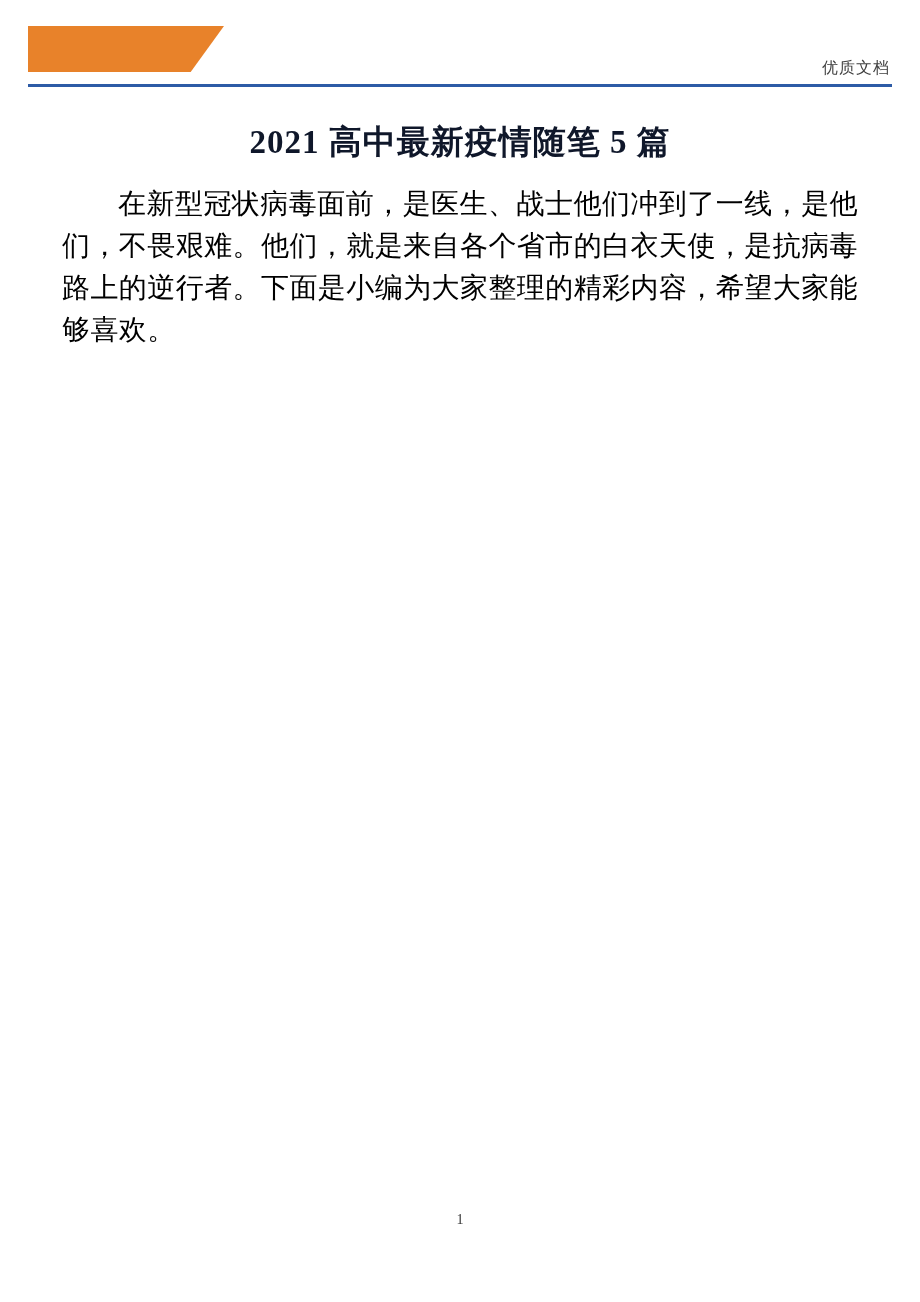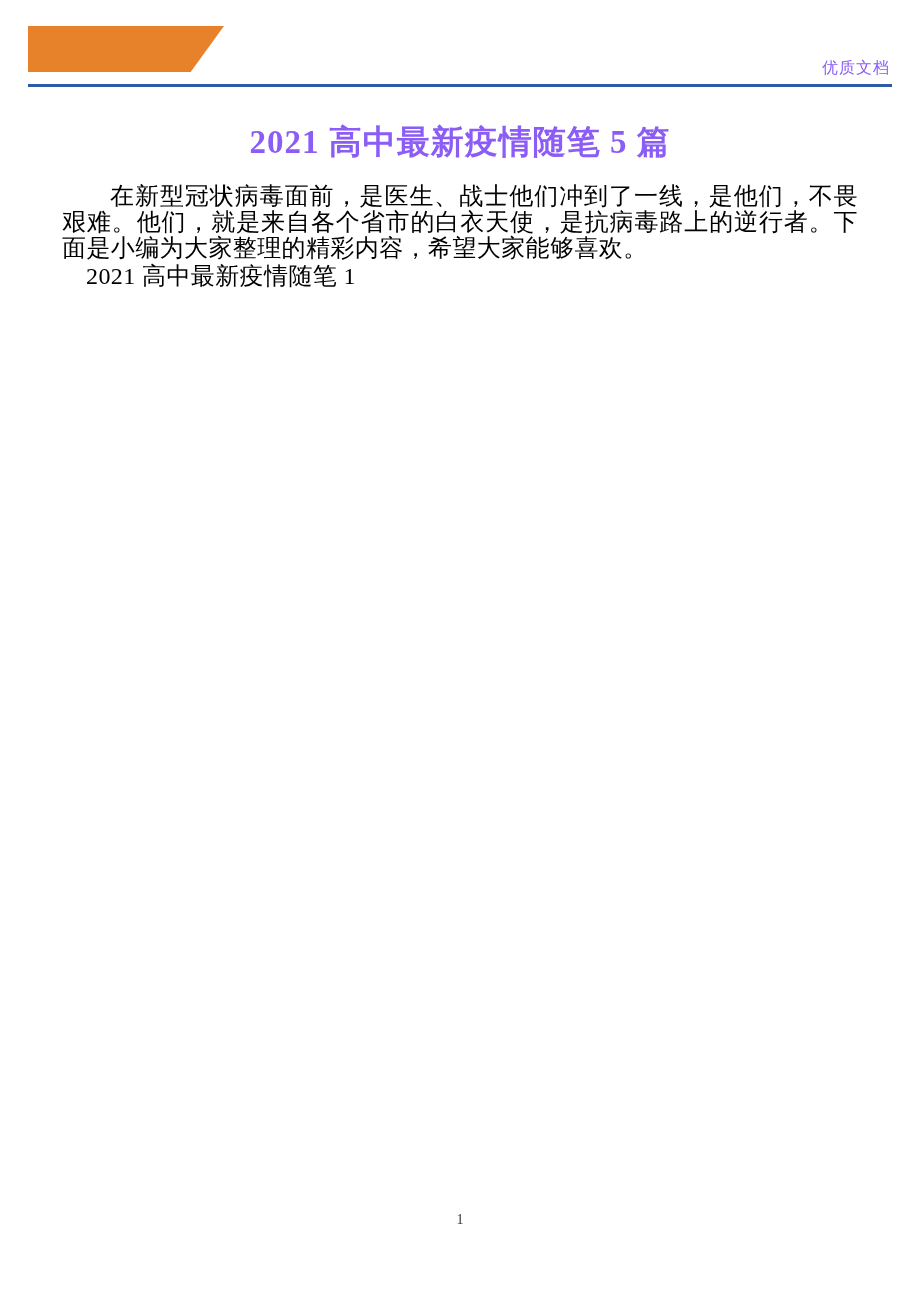--- a/index.html
+++ b/index.html
@@ -29,21 +29,21 @@
     height: 46px;
     background: #e8822a;
     clip-path: polygon(0 0, 100% 0, 83% 100%, 0% 100%);
   }
   .header-label {
     position: absolute;
     right: 30px;
     top: 58px;
     font-family: "Liberation Sans", "DejaVu Sans", sans-serif;
     font-size: 16px;
-    color: #8b5cf6;
+    color: #404040;
     letter-spacing: 1px;
   }
   .header-rule {
     position: absolute;
     left: 28px;
     right: 28px;
     top: 84px;
     height: 3px;
     border-top: 2px solid #2d5ba6;
     border-bottom: 1px solid #2d5ba6;
@@ -52,28 +52,28 @@
 
   
   .doc {
     padding: 0 62px 0 62px;
     box-sizing: border-box;
   }
   .doc-title {
     font-family: "Liberation Serif", "DejaVu Serif", serif;
     font-size: 33px;
     font-weight: bold;
-    color: #8b5cf6;
+    color: #0f172a;
     text-align: center;
     margin: 28px 0 18px 0;
     letter-spacing: 1px;
   }
   p.para {
-    font-size: 24px;
-    line-height: 26px;
+    font-size: 28px;
+    line-height: 42px;
     margin: 0 0 2px 0;
     text-align: justify;
     text-justify: inter-ideograph;
     letter-spacing: 0.4px;
   }
   p.indent-2 {
     text-indent: 2em;
   }
   p.sub-title {
     text-indent: 1em;
@@ -98,16 +98,15 @@
 <div class="page-header">
   <div class="header-shape"></div>
   <div class="header-label">优质文档</div>
   <div class="header-rule"></div>
 </div>
 
 <div class="doc">
   <h1 class="doc-title">2021 高中最新疫情随笔 5 篇</h1>
 
   <p class="para indent-2">在新型冠状病毒面前，是医生、战士他们冲到了一线，是他们，不畏艰难。他们，就是来自各个省市的白衣天使，是抗病毒路上的逆行者。下面是小编为大家整理的精彩内容，希望大家能够喜欢。</p>
-  <p class="para sub-title">2021 高中最新疫情随笔 1</p>
 </div>
 
 <div class="page-number">1</div>
 
 </body></html>

